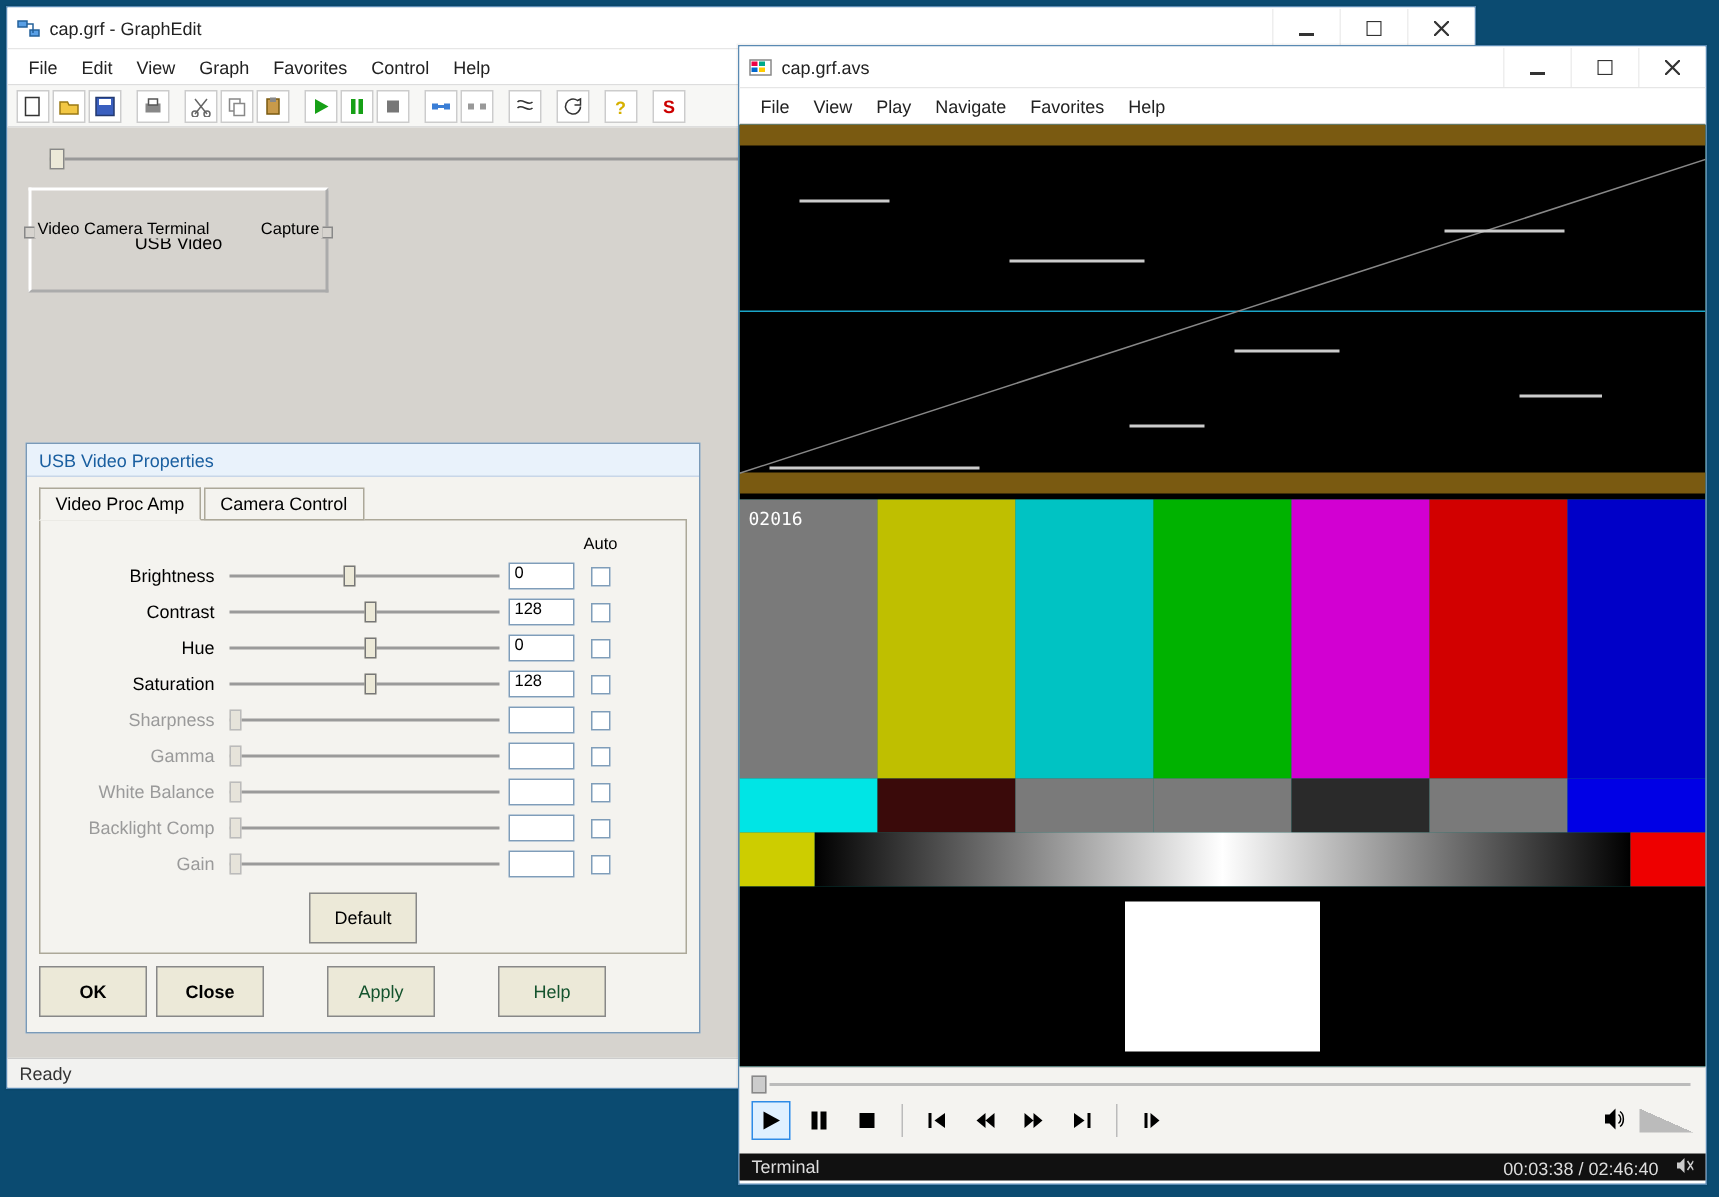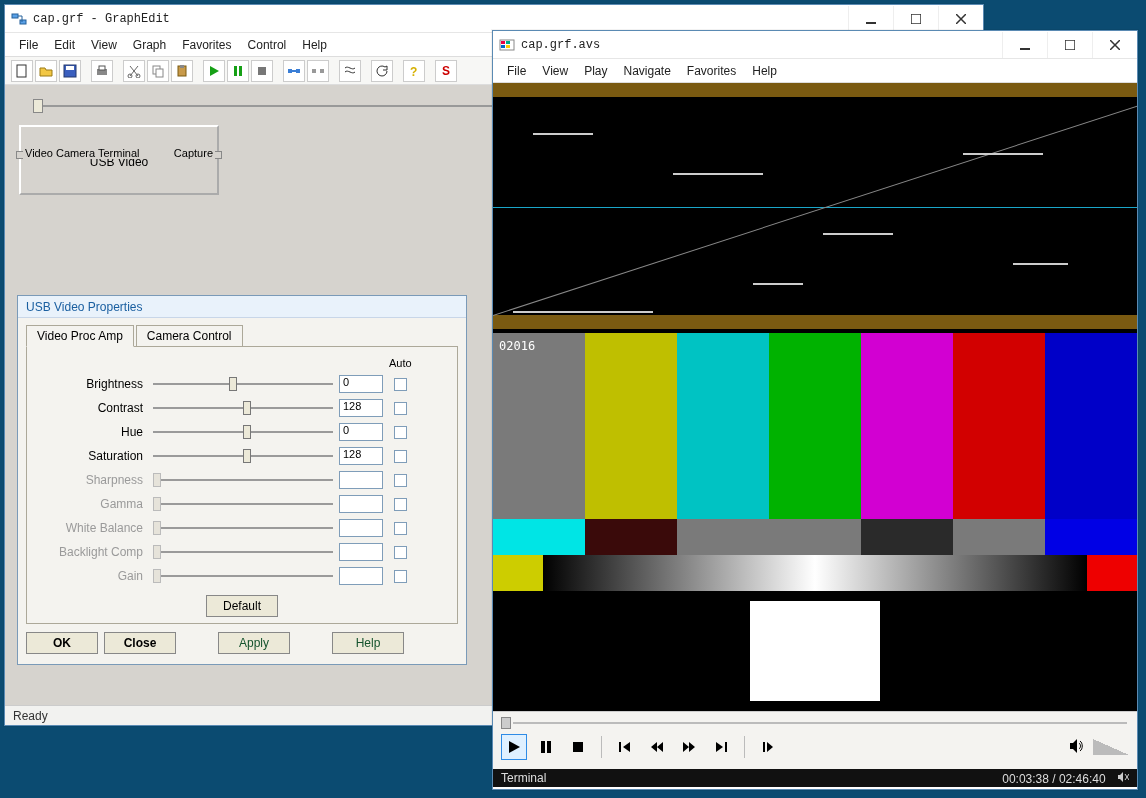--- a/index.html
+++ b/index.html
@@ -1,20 +1,20 @@
 <!DOCTYPE html>
 <html><head>
 <meta charset="utf-8">
 <style>
   * { box-sizing: border-box; font-family: "Segoe UI", Tahoma, sans-serif; font-size: 12px; }
   body { margin:0; padding:0; width:1146px; height:798px; background:#0b4b71; overflow:hidden; position:relative; }
   .window { position:absolute; background:#fff; border:1px solid #5a8ab3; box-shadow:0 0 0 1px rgba(0,0,0,.05); }
   .titlebar { height:28px; display:flex; align-items:center; background:#fff; border-bottom:1px solid #e6e6e6; }
   .title-icon { width:16px; height:16px; margin:0 6px; display:inline-block; }
-  .title-text { flex:1; font-size:12px; color:#222;font-family:Liberation Mono, monospace; }
+  .title-text { flex:1; font-size:12px; color:#222; }
   .winbtns { display:flex; }
   .winbtn { width:45px; height:26px; display:flex; align-items:center; justify-content:center; border-left:1px solid #eee; color:#555; }
   .winbtn svg { width:10px; height:10px; }
   .menubar { height:24px; display:flex; align-items:center; padding:0 6px; background:#fff; border-bottom:1px solid #ddd; }
   .menuitem { padding:2px 8px; color:#222; }
   .toolbar { height:28px; display:flex; align-items:center; padding:2px 6px; gap:2px; background:#f7f7f5; border-bottom:1px solid #ddd; }
   .tbtn { width:22px; height:22px; border:1px solid #ccc; background:#fff; display:flex; align-items:center; justify-content:center; }
   .tsep { width:6px; }
   .ge-body { position:relative; background:#d6d3ce; height:calc(100% - 28px - 24px - 28px - 20px); padding:8px; }
   .statusbar { height:20px; border-top:1px solid #ccc; background:#f2f2f0; display:flex; align-items:center; padding:0 8px; color:#333; font-size:12px; }
@@ -41,21 +41,21 @@
   .auto-hdr { grid-column:4; text-align:center; font-size:11px; }
   .amp-label { text-align:right; padding-right:4px; }
   .amp-label.disabled { color:#9a9a9a; }
   .amp-slider { height:18px; position:relative; }
   .amp-slider .track { position:absolute; top:8px; left:0; right:0; height:2px; background:#9a9a9a; }
   .amp-slider .thumb { position:absolute; top:2px; width:8px; height:14px; background:#ece9d8; border:1px solid #777; }
   .amp-slider.disabled .thumb { background:#e6e3da; border-color:#bbb; }
   .txt { width:44px; height:18px; border:1px solid #7f9db9; background:#fff; padding:0 3px; font-size:11px; }
   .chk { width:13px; height:13px; border:1px solid #7f9db9; background:#fff; margin:auto; display:block; }
   .defrow { text-align:center; margin-top:10px; }
-  .btn { min-width:72px; height:22px; border:1px solid #888; background:#ece9d8; padding:0 12px; display:inline-flex; align-items:center; justify-content:center; }
+  .btn { min-width:72px; height:34px; border:1px solid #888; background:#ece9d8; padding:0 12px; display:inline-flex; align-items:center; justify-content:center; }
   .btn.disabled { color:#14532d;margin-left:36px; }
   .dlg-buttons { display:flex; gap:6px; padding:8px 0 2px 0; }
   
   .player-body { background:#0f766e; height:calc(100% - 28px - 24px - 20px - 58px); position:relative; overflow:hidden; }
   .player-menubar { background:#fff; }
   .player-status { height:18px; background:#111; color:#ddd; display:flex; align-items:center; padding:0 8px; font-size:11px; justify-content:space-between; }
   .player-controls { height:58px; background:#f4f3f0; border-top:1px solid #ccc; padding:4px 8px 0 8px; }
   .pc-seek { height:14px; display:flex; align-items:center; margin-bottom:4px; }
   .pc-seek .st { width:10px; height:12px; background:#ccc; border:1px solid #888; }
   .pc-seek .ln { flex:1; height:2px; background:#bbb; margin:0 2px; }

